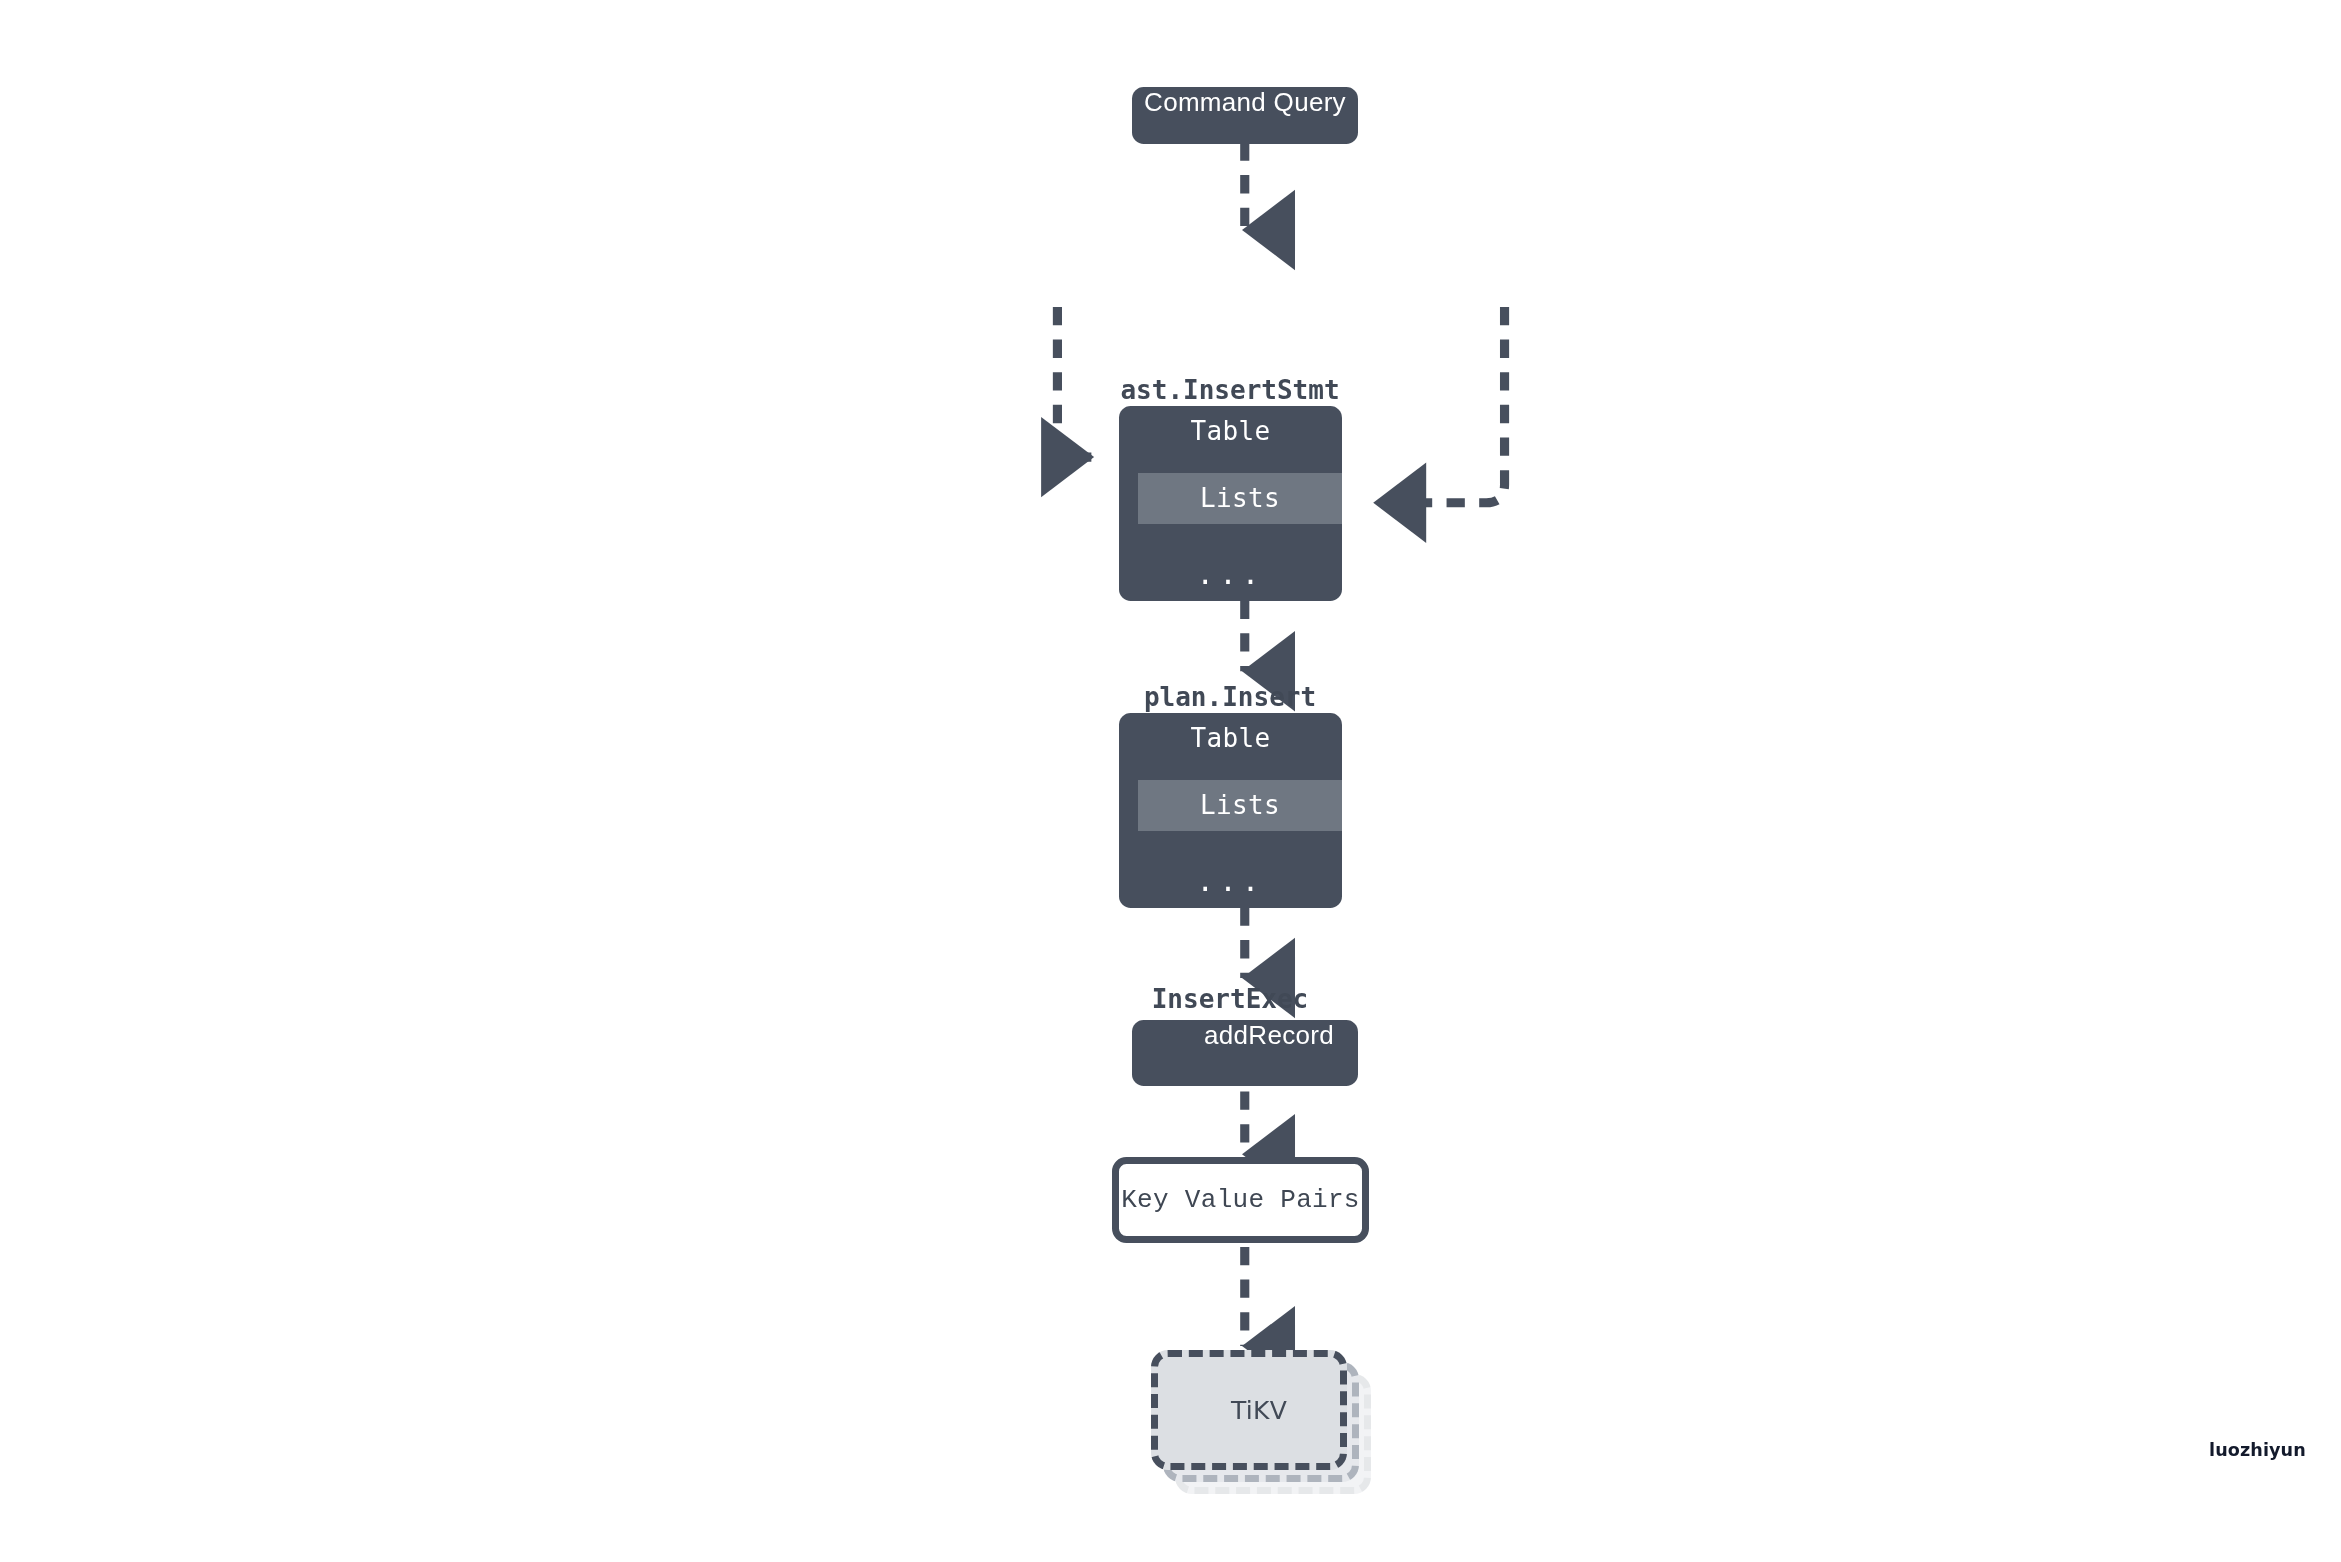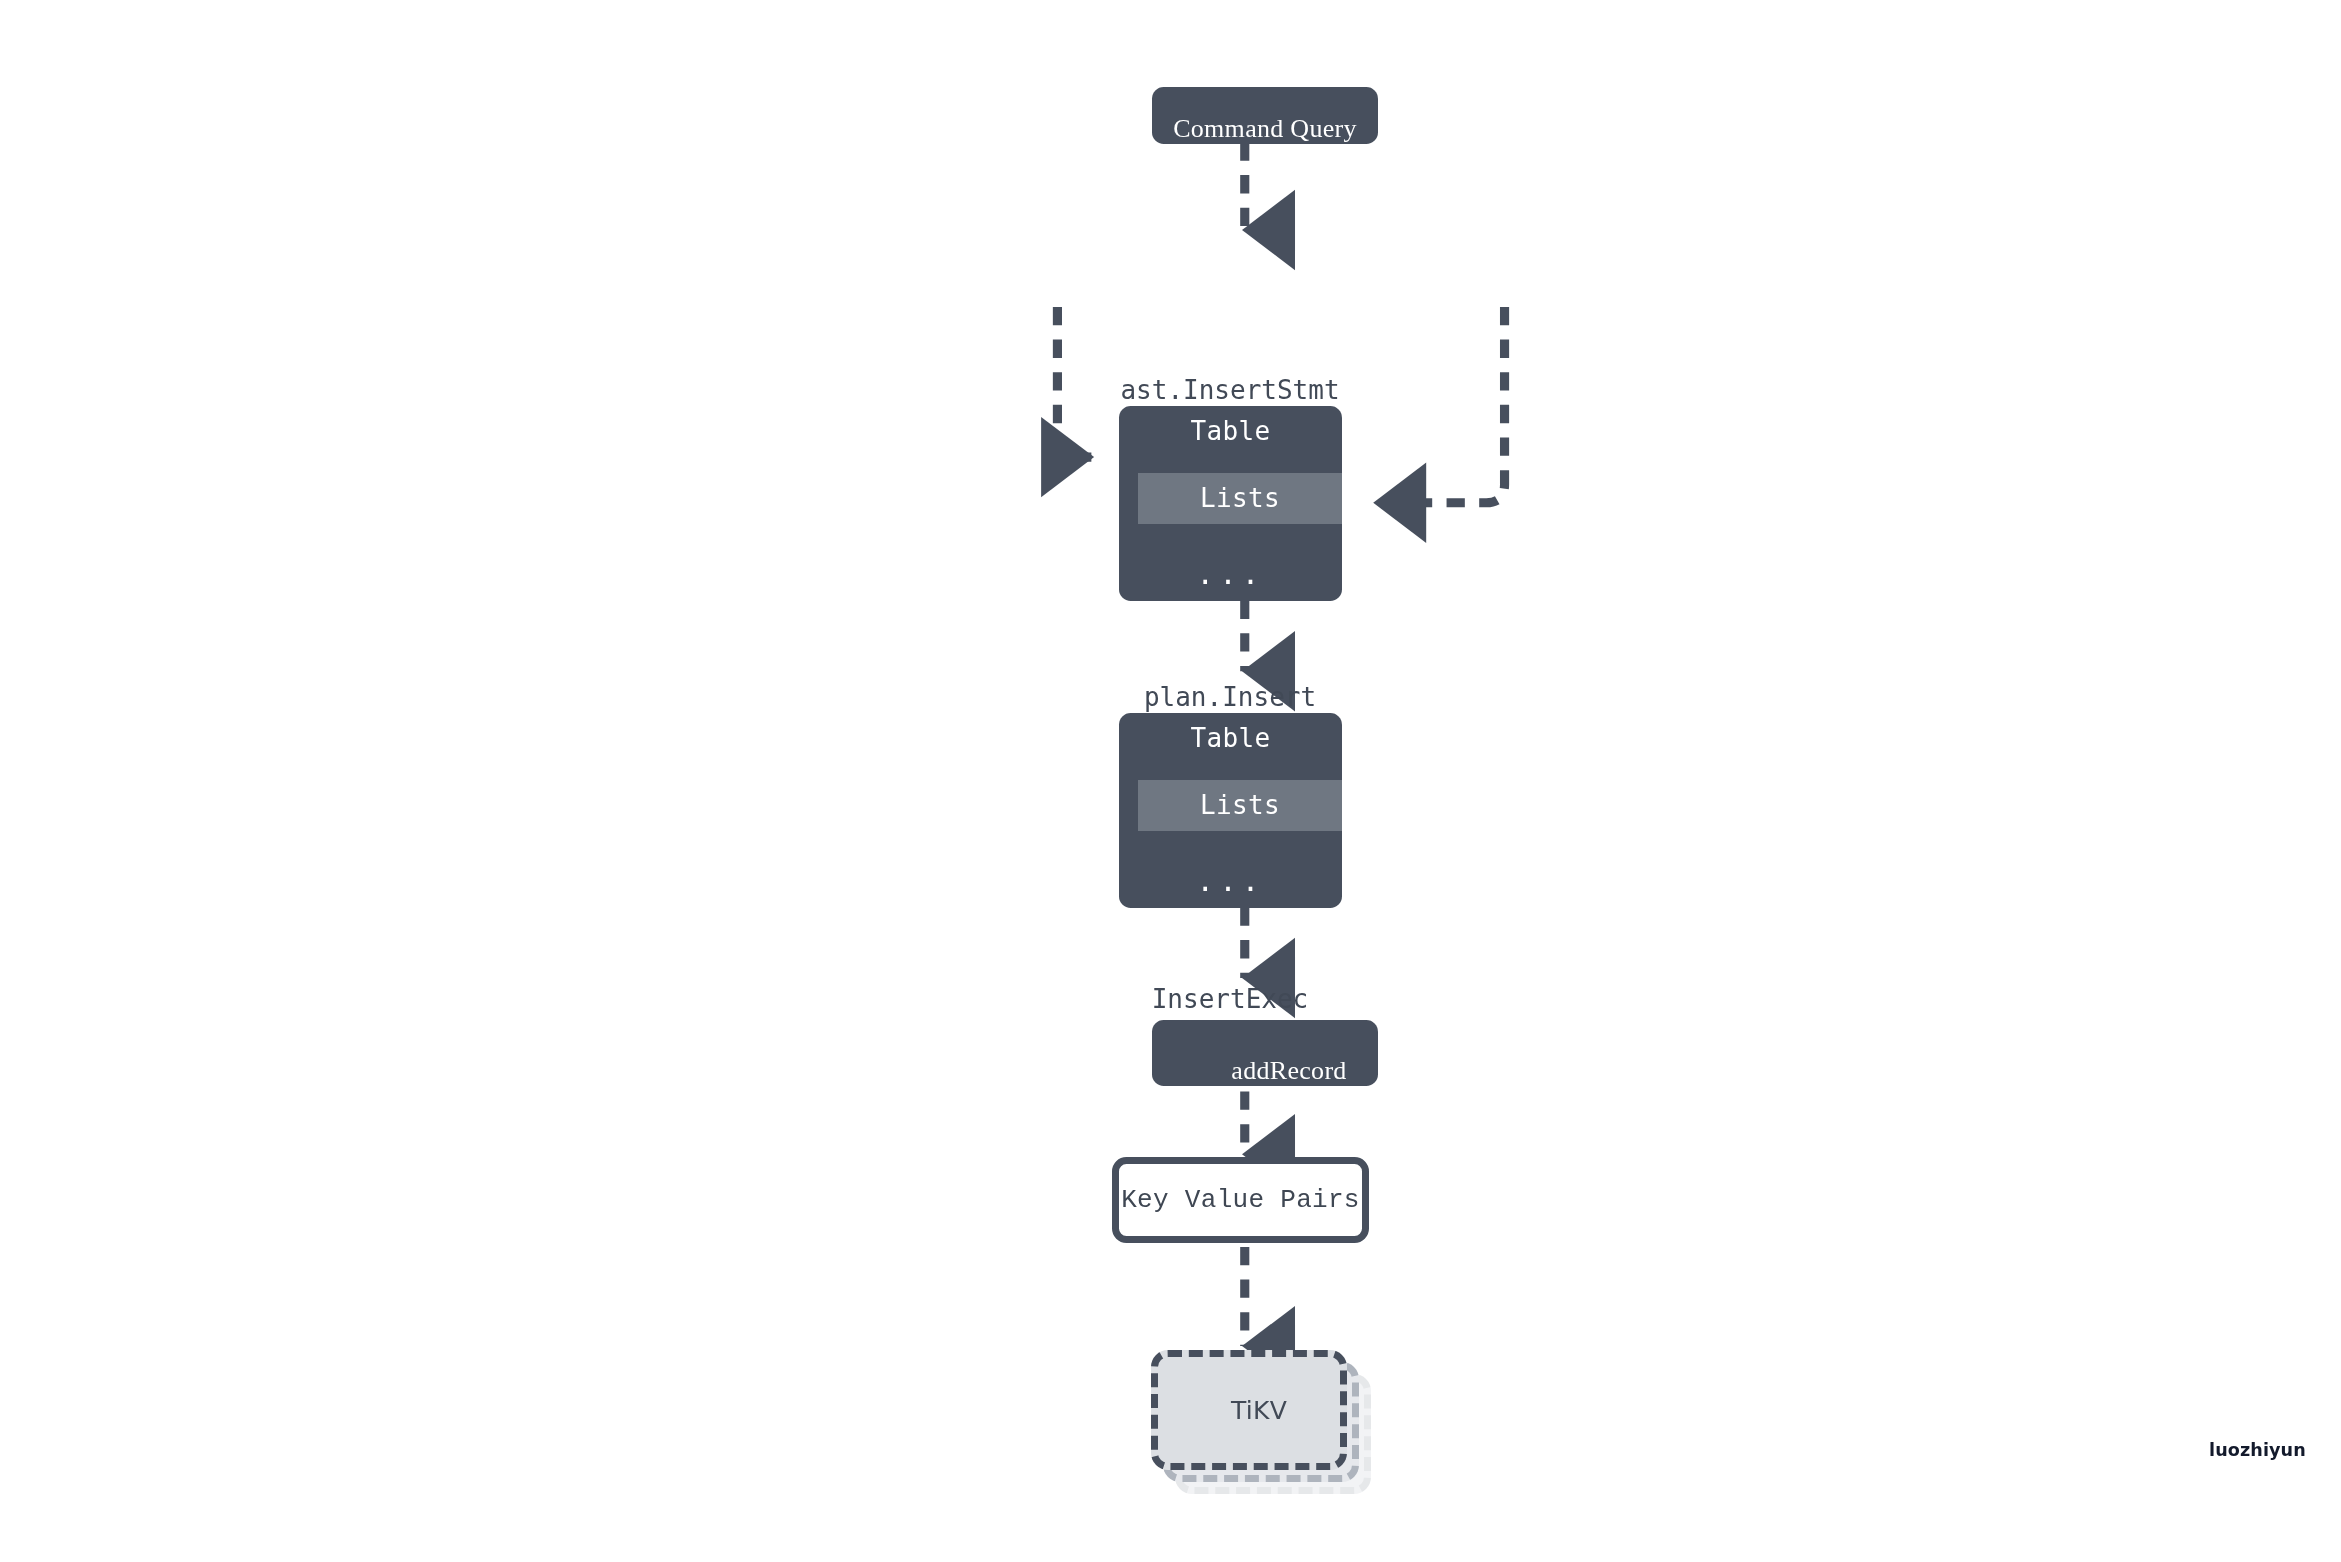--- a/index.html
+++ b/index.html
@@ -29,34 +29,34 @@
   .node {
     position: absolute;
     box-sizing: border-box;
   }
 
   .solid-box {
     background: #474f5d;
     border-radius: 11.7px;
     color: #ffffff;
     display: flex;
-    align-items: flex-end;
-    justify-content: center;
-    font-family: Liberation Serif, serif;
-    letter-spacing: 0.3px;
-    margin-left: 20px;
+    align-items: flex-start;
+    justify-content: center;
+    font-family: Liberation Sans, sans-serif;
+    letter-spacing: 0.3px;
   }
 
   .node-label {
     position: absolute;
     color: #414956;
     font-family: "DejaVu Sans Mono", monospace;
     text-align: center;
     white-space: nowrap;
     font-size: 26px;
+    font-weight: bold;
   }
 
   .struct {
     position: absolute;
     border-radius: 11.7px;
     overflow: hidden;
     background: #474f5d;
     display: flex;
     flex-direction: column;
     gap: 16px;

